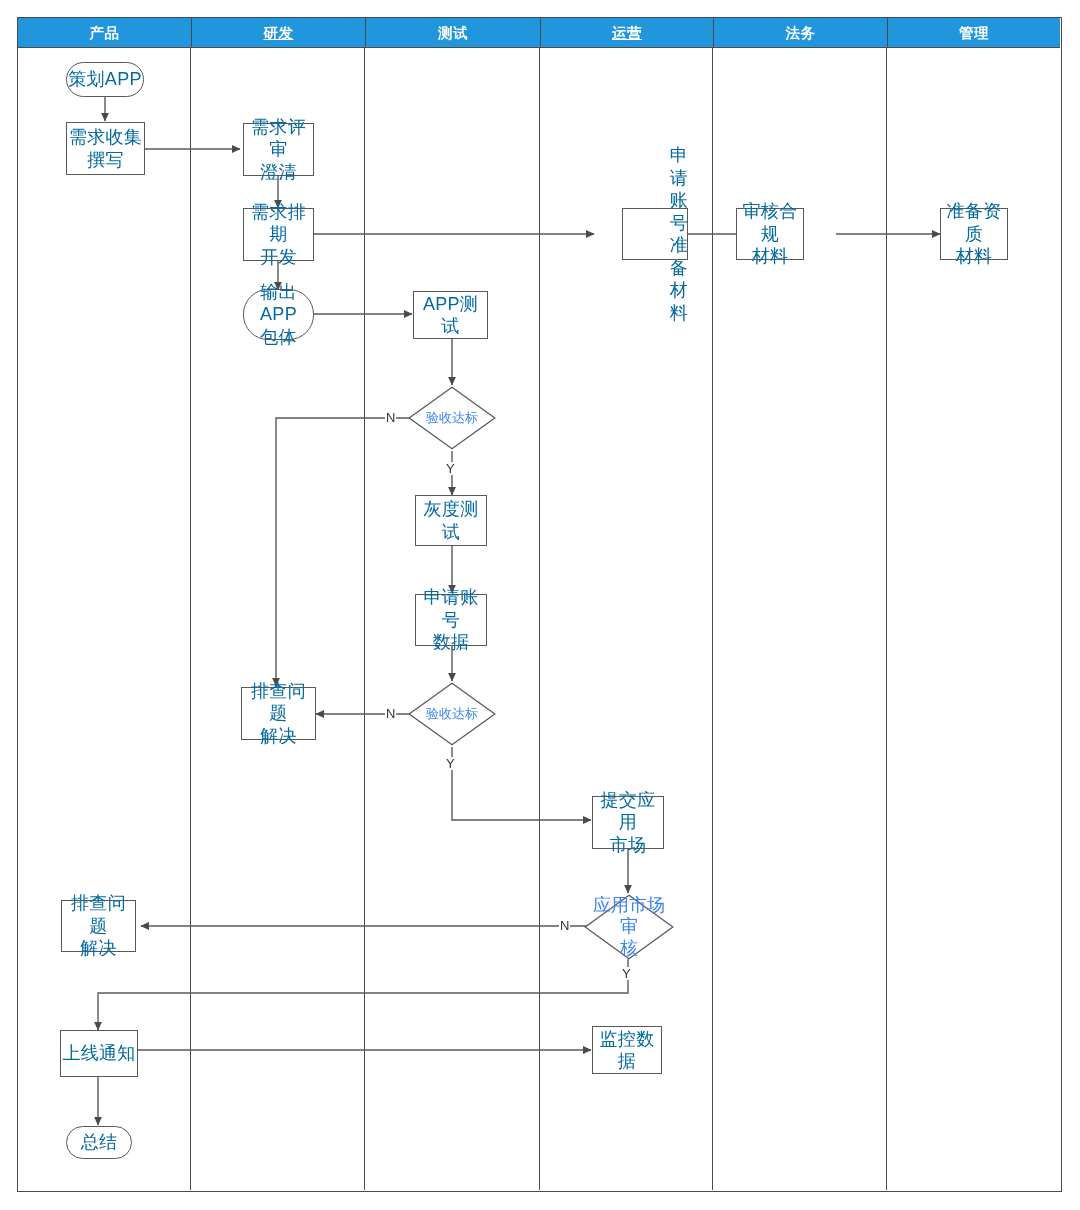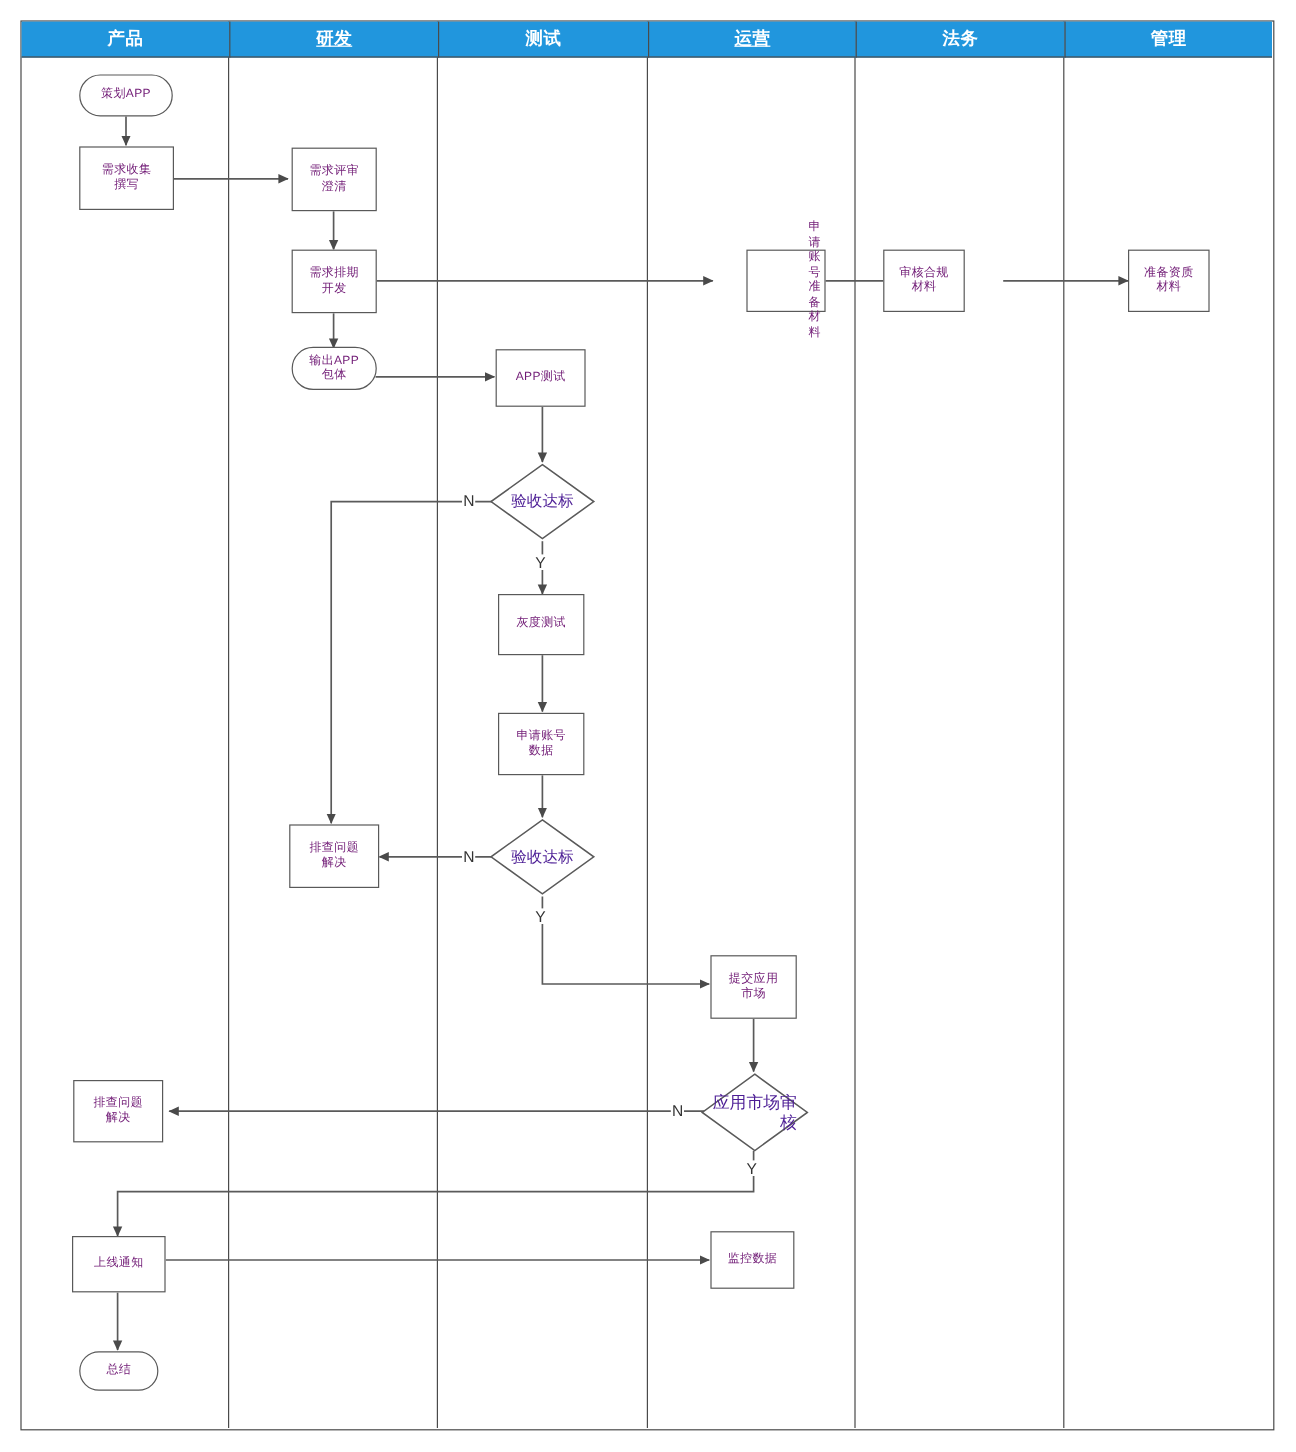--- a/index.html
+++ b/index.html
@@ -7,25 +7,25 @@
   #canvas{position:relative;width:1080px;height:1210px;background:#fff;overflow:hidden;}
   #swim{position:absolute;left:17px;top:17px;width:1045px;height:1175px;box-sizing:border-box;
         border:1.5px solid #4a4a4a;background:#fff;padding-left:32px;}
   .lane-sep{position:absolute;top:0;width:0;border-left:1.5px solid #4a4a4a;}
   .hdr{position:absolute;top:0;height:30px;line-height:30px;text-align:center;color:#fff;
        background:#2196dd;font-size:14.5px;font-weight:700;letter-spacing:.5px;
        border-bottom:1.5px solid #4a4a4a;box-sizing:border-box;}
   .hdr + .hdr{border-left:1.5px solid #4a4a4a;}
   svg#wires{position:absolute;left:0;top:0;width:1080px;height:1210px;pointer-events:none;}
   .node{position:absolute;box-sizing:border-box;display:flex;align-items:center;justify-content:center;
-        text-align:center;background:#fff;border:1.3px solid #595959;font-size:10px;color:#701a75;
+        text-align:center;background:#fff;border:1.3px solid #595959;font-size:18px;color:#0369a1;
         line-height:1.25;letter-spacing:.3px;}
   .node.term{border-radius:22px;}
   .diamond{position:absolute;display:flex;align-items:center;justify-content:center;text-align:center;
-           font-size:13px;color:#4c1d95;line-height:1.2;}
+           font-size:13px;color:#3b82f6;line-height:1.2;}
   .diamond .dshape{position:absolute;left:0;top:0;width:100%;height:100%;}
   .diamond .dtext{position:relative;z-index:2;padding:0 2px;}
   .edgelbl{position:absolute;font-size:13px;color:#333;background:#fff;padding:0 1px;line-height:1;}
 </style>
 </head>
 <body>
 
 <div id="canvas">
 
   <div id="swim">
@@ -98,21 +98,21 @@
   <div class="node" style="left:243px;top:123px;width:71px;height:53px;">
     <span style="white-space:pre-line">需求评审
 澄清</span>
   </div>
 
   <div class="node" style="left:243px;top:208px;width:71px;height:53px;">
     <span style="white-space:pre-line">需求排期
 开发</span>
   </div>
 
-  <div class="node" style="left:243px;top:289px;width:71px;height:36px;border-radius:25px;">
+  <div class="node" style="left:243px;top:289px;width:71px;height:51px;border-radius:25px;">
     <span style="white-space:pre-line">输出APP
 包体</span>
   </div>
 
   <div class="node" style="left:241px;top:687px;width:75px;height:53px;">
     <span style="white-space:pre-line">排查问题
 解决</span>
   </div>
 
   <div class="node" style="left:413px;top:291px;width:75px;height:48px;">
@@ -149,21 +149,21 @@
 
   <div class="node" style="left:592px;top:796px;width:72px;height:53px;">
     <span style="white-space:pre-line">提交应用
 市场</span>
   </div>
 
   <div class="diamond" style="left:584px;top:894px;width:90px;height:66px;">
     <svg class="dshape" viewBox="0 0 90 66">
       <polygon points="45,1.2 88.8,33 45,64.8 1.2,33" fill="#fff" stroke="#5a5a5a" stroke-width="1.3"></polygon>
     </svg>
-    <span class="dtext" style="white-space:pre-line;font-size:14px;text-align:right;">应用市场审
+    <span class="dtext" style="white-space:pre-line;font-size:18px;">应用市场审
 核</span>
   </div>
 
   <div class="node" style="left:592px;top:1026px;width:70px;height:48px;">
     <span>监控数据</span>
   </div>
 
   <div class="node" style="left:736px;top:208px;width:68px;height:52px;">
     <span style="white-space:pre-line">审核合规
 材料</span>

